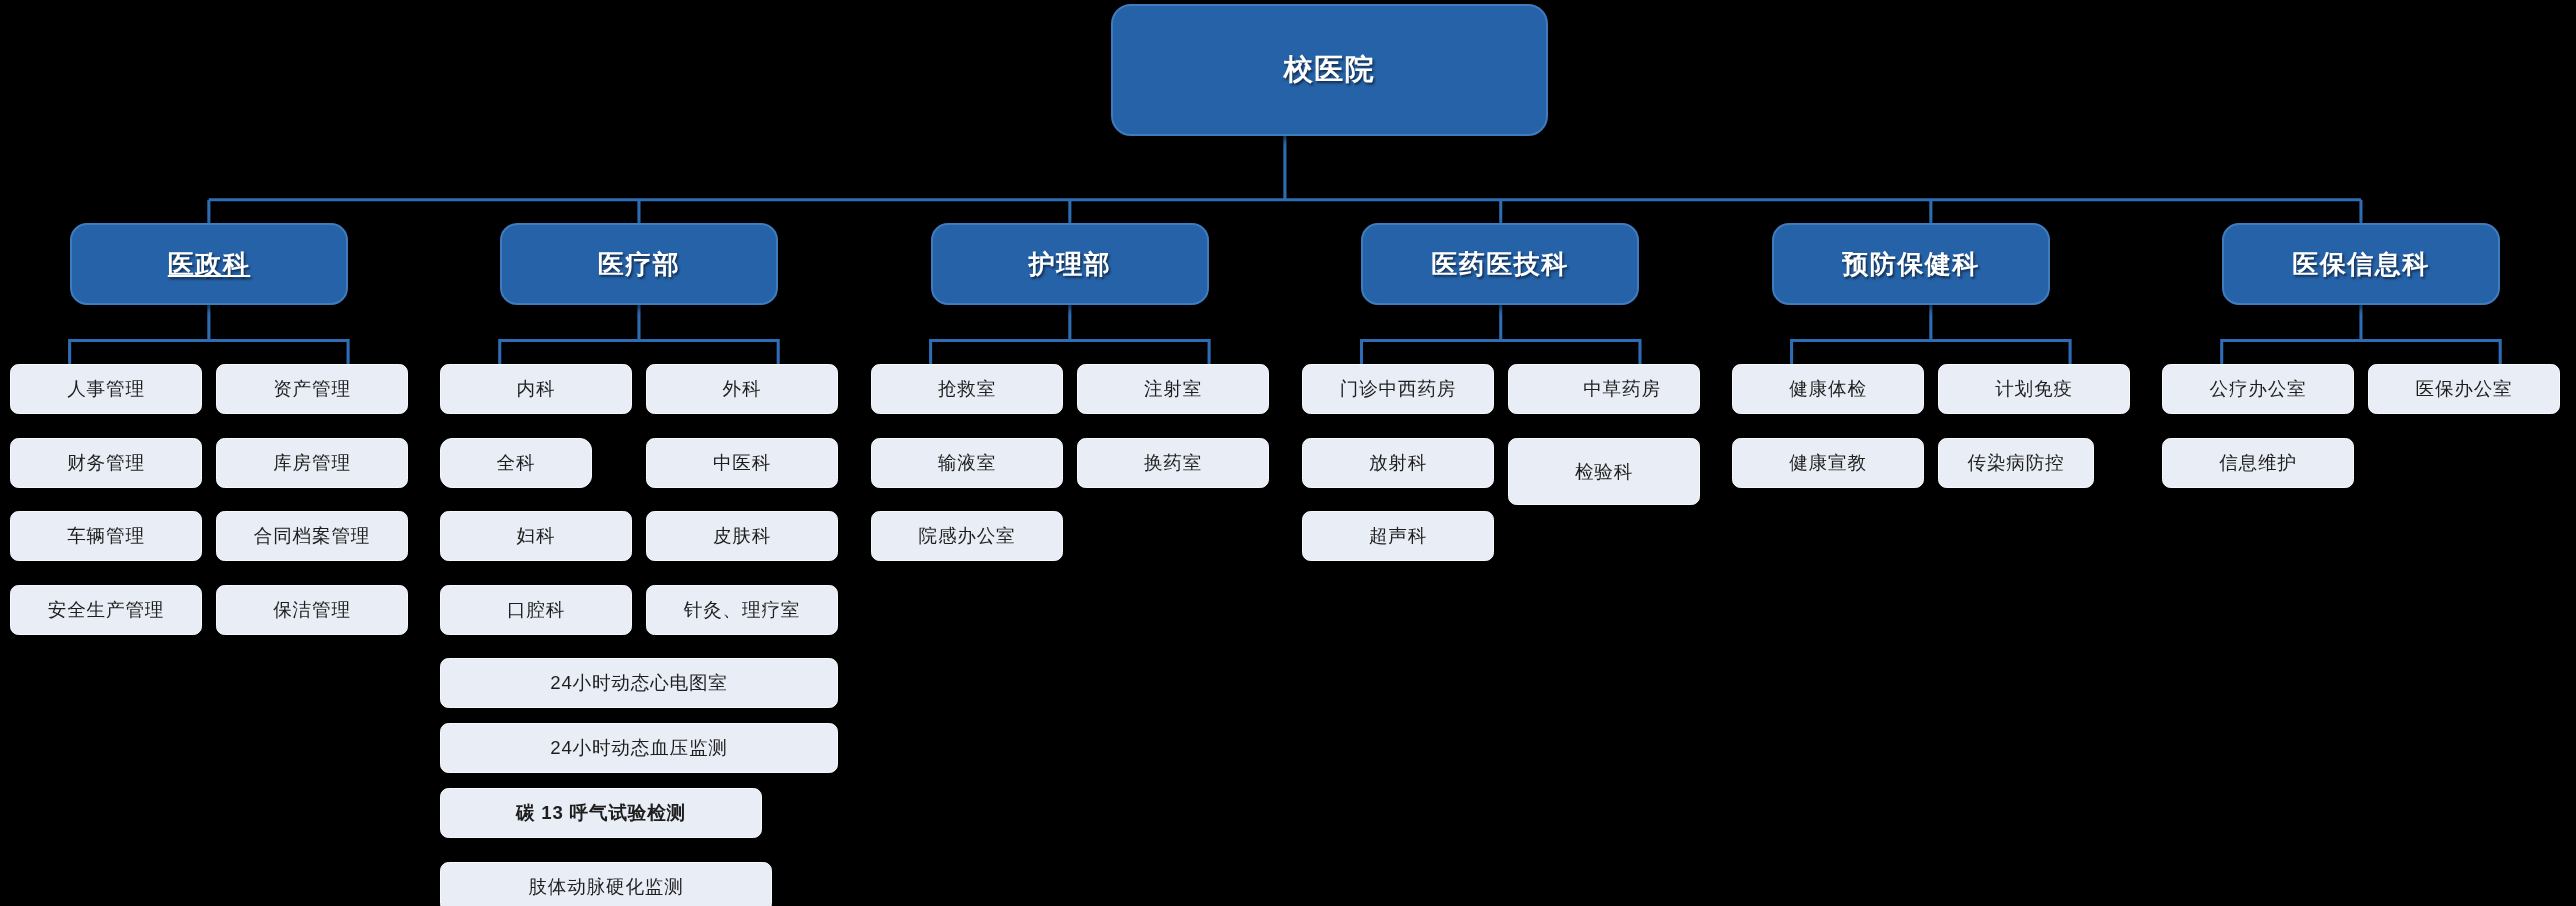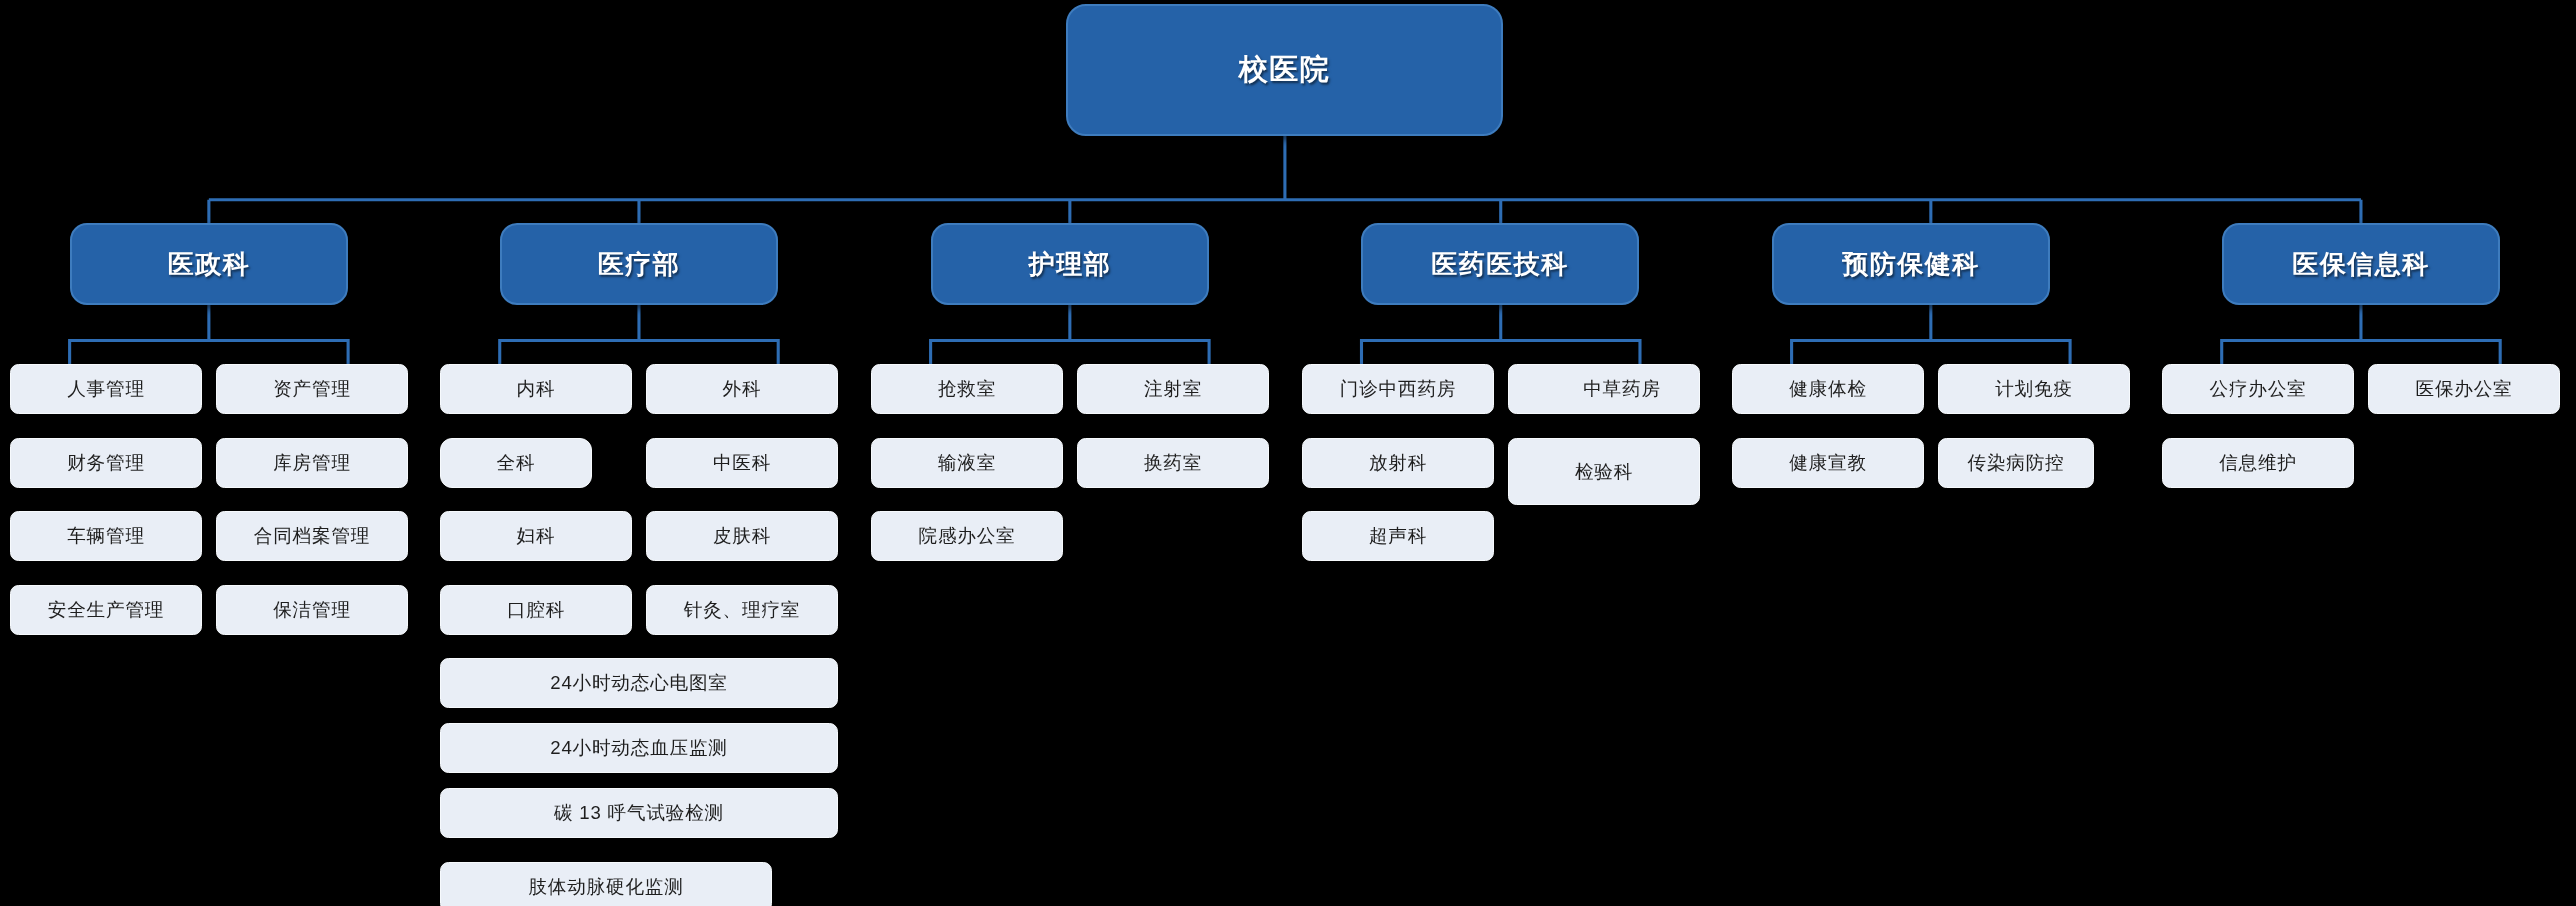--- a/index.html
+++ b/index.html
@@ -18,62 +18,62 @@
   }
   .node.blue{
     background:var(--node-fill,#2562A8);
     border:2.3px solid var(--node-border,#3E7CBE);
     color:var(--node-text,#fff);
     font-weight:bold;
     letter-spacing:1.5px;
     text-shadow:1.5px 2.3px 2.3px rgba(0,0,0,.55);
     box-shadow:0 3.1px 7.7px rgba(0,0,0,.6);
   }
-  .node.root{border-radius:20px;font-size:29px;}
+  .node.root{border-radius:20px;font-size:29px;margin-left:45px;}
   .node.dept{border-radius:17px;font-size:26px;}
   .node.leaf{
     background:var(--leaf-fill,#E9EEF6);
     border:1.5px solid var(--leaf-border,#F7FAFD);
     border-radius:8.5px;
     color:var(--leaf-text,#1E1E1E);
     font-size:18.6px;
     letter-spacing:0.8px;
     box-shadow:0 2.3px 5.4px rgba(0,0,0,.55);
   }
 </style>
 </head>
 <body>
 
 <div id="stage" style="--bg: #000000; --node-fill: #2562A8; --node-border: #3E7CBE; --node-text: #FFFFFF; --leaf-fill: #E9EEF6; --leaf-border: #F7FAFD; --leaf-text: #1E1E1E;">
   <svg id="connectors" width="2576" height="907" viewBox="0 0 3330 1172">
       <path d="M1661,175 V258 M270,258 H3052 M270,258 V288 M270,394 V440 M90,471 V440 H450 V471 M826,258 V288 M826,394 V440 M646,471 V440 H1006 V471 M1383,258 V288 M1383,394 V440 M1203,471 V440 H1563 V471 M1940,258 V288 M1940,394 V440 M1760,471 V440 H2120 V471 M2496,258 V288 M2496,394 V440 M2316,471 V440 H2676 V471 M3052,258 V288 M3052,394 V440 M2872,471 V440 H3232 V471" fill="none" stroke="#2E6DB4" stroke-width="4"></path>
     </svg>
   <div class="node blue root" id="root-node" style="left: 1066px; top: 3.9px; width: 437px; height: 132px;">校医院</div>
   <div id="nodes">
-      <div class="node blue dept" style="left: 70px; top: 223px; width: 278px; height: 82px;">医政科</div>
+      <div class="node blue dept" style="left: 70px; top: 223px; width: 278px; height: 82px; text-decoration: underline;">医政科</div>
       <div class="node leaf" style="left: 10px; top: 364px; width: 192px; height: 50px;">人事管理</div>
       <div class="node leaf" style="left: 216px; top: 364px; width: 192px; height: 50px;">资产管理</div>
       <div class="node leaf" style="left: 10px; top: 438px; width: 192px; height: 50px;">财务管理</div>
       <div class="node leaf" style="left: 216px; top: 438px; width: 192px; height: 50px;">库房管理</div>
       <div class="node leaf" style="left: 10px; top: 511px; width: 192px; height: 50px;">车辆管理</div>
       <div class="node leaf" style="left: 216px; top: 511px; width: 192px; height: 50px;">合同档案管理</div>
       <div class="node leaf" style="left: 10px; top: 585px; width: 192px; height: 50px;">安全生产管理</div>
       <div class="node leaf" style="left: 216px; top: 585px; width: 192px; height: 50px;">保洁管理</div>
       <div class="node blue dept" style="left: 500px; top: 223px; width: 278px; height: 82px;">医疗部</div>
       <div class="node leaf" style="left: 440px; top: 364px; width: 192px; height: 50px;">内科</div>
       <div class="node leaf" style="left: 646px; top: 364px; width: 192px; height: 50px;">外科</div>
       <div class="node leaf" style="left: 440px; top: 438px; width: 152px; height: 50px; border-radius: 12px;">全科</div>
       <div class="node leaf" style="left: 646px; top: 438px; width: 192px; height: 50px;">中医科</div>
       <div class="node leaf" style="left: 440px; top: 511px; width: 192px; height: 50px;">妇科</div>
       <div class="node leaf" style="left: 646px; top: 511px; width: 192px; height: 50px;">皮肤科</div>
       <div class="node leaf" style="left: 440px; top: 585px; width: 192px; height: 50px;">口腔科</div>
       <div class="node leaf" style="left: 646px; top: 585px; width: 192px; height: 50px;">针灸、理疗室</div>
       <div class="node leaf wide" style="left: 440px; top: 658px; width: 398px; height: 50px;">24小时动态心电图室</div>
       <div class="node leaf wide" style="left: 440px; top: 723px; width: 398px; height: 50px;">24小时动态血压监测</div>
-      <div class="node leaf wide" style="left: 440px; top: 788px; width: 398px; height: 50px;">碳 13 呼气试验检测</div>
+      <div class="node leaf wide" style="left: 440px; top: 788px; width: 322px; height: 50px; font-weight: bold;">碳 13 呼气试验检测</div>
       <div class="node leaf wide" style="left: 440px; top: 853px; width: 332px; height: 50px; margin-top: 9px;">肢体动脉硬化监测</div>
       <div class="node blue dept" style="left: 931px; top: 223px; width: 278px; height: 82px;">护理部</div>
       <div class="node leaf" style="left: 871px; top: 364px; width: 192px; height: 50px;">抢救室</div>
       <div class="node leaf" style="left: 1077px; top: 364px; width: 192px; height: 50px;">注射室</div>
       <div class="node leaf" style="left: 871px; top: 438px; width: 192px; height: 50px;">输液室</div>
       <div class="node leaf" style="left: 1077px; top: 438px; width: 192px; height: 50px;">换药室</div>
       <div class="node leaf" style="left: 871px; top: 511px; width: 192px; height: 50px;">院感办公室</div>
       <div class="node blue dept" style="left: 1361px; top: 223px; width: 278px; height: 82px;">医药医技科</div>
       <div class="node leaf" style="left: 1302px; top: 364px; width: 192px; height: 50px;">门诊中西药房</div>
       <div class="node leaf" style="left: 1508px; top: 364px; width: 192px; height: 50px; padding-left: 36px;">中草药房</div>

